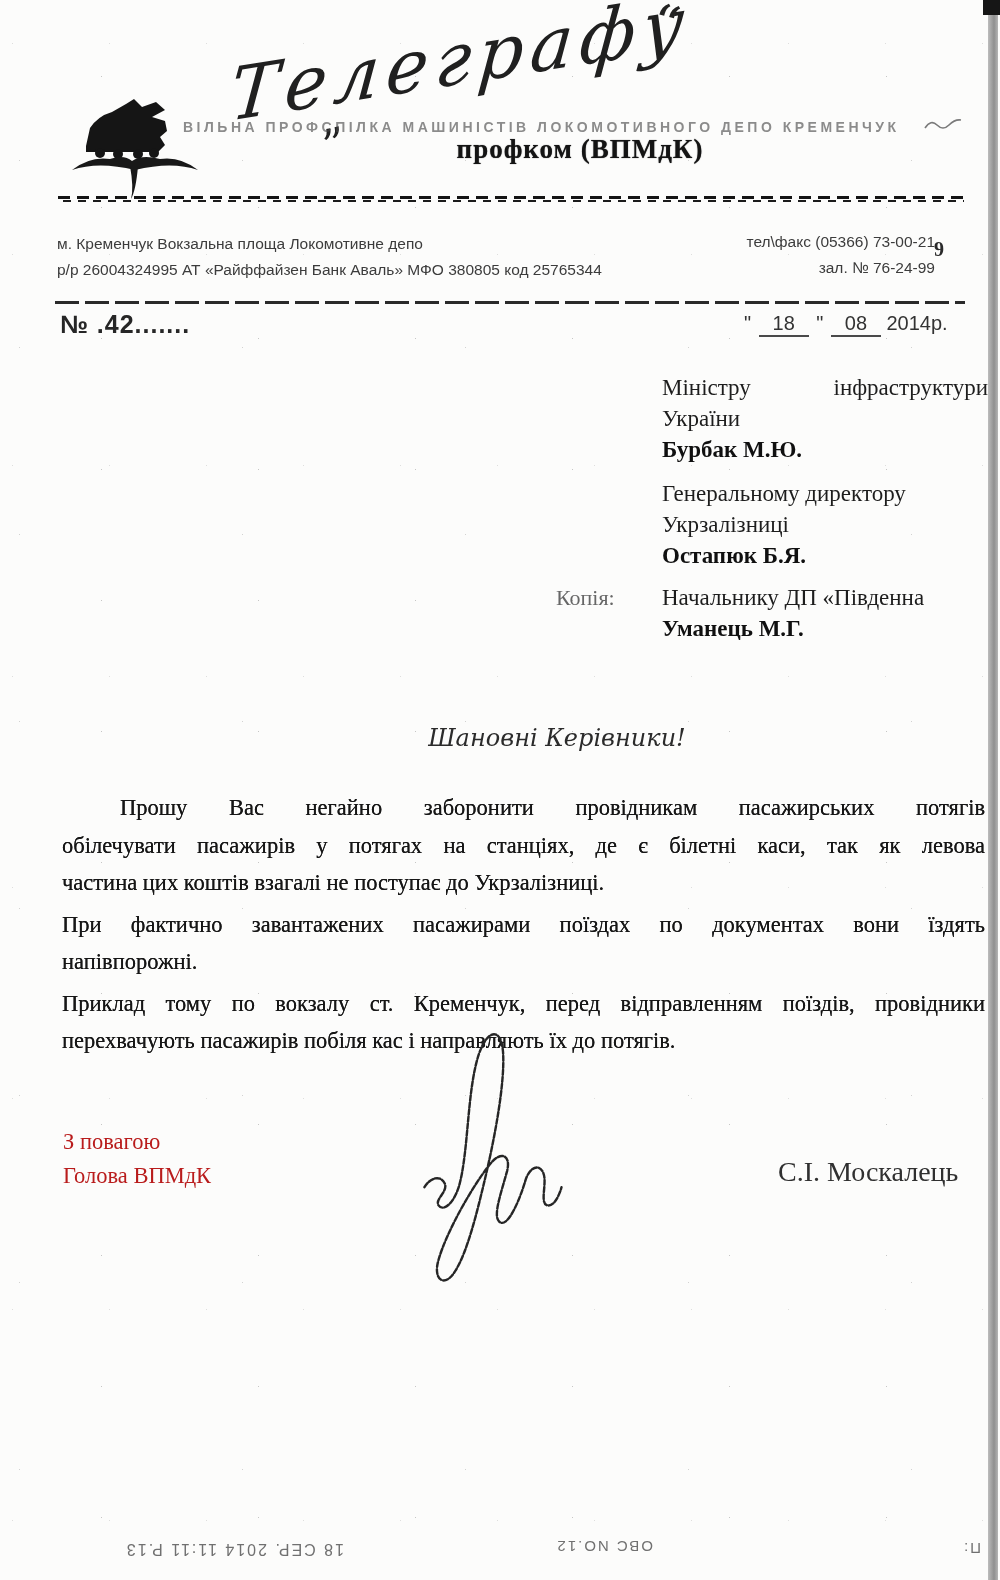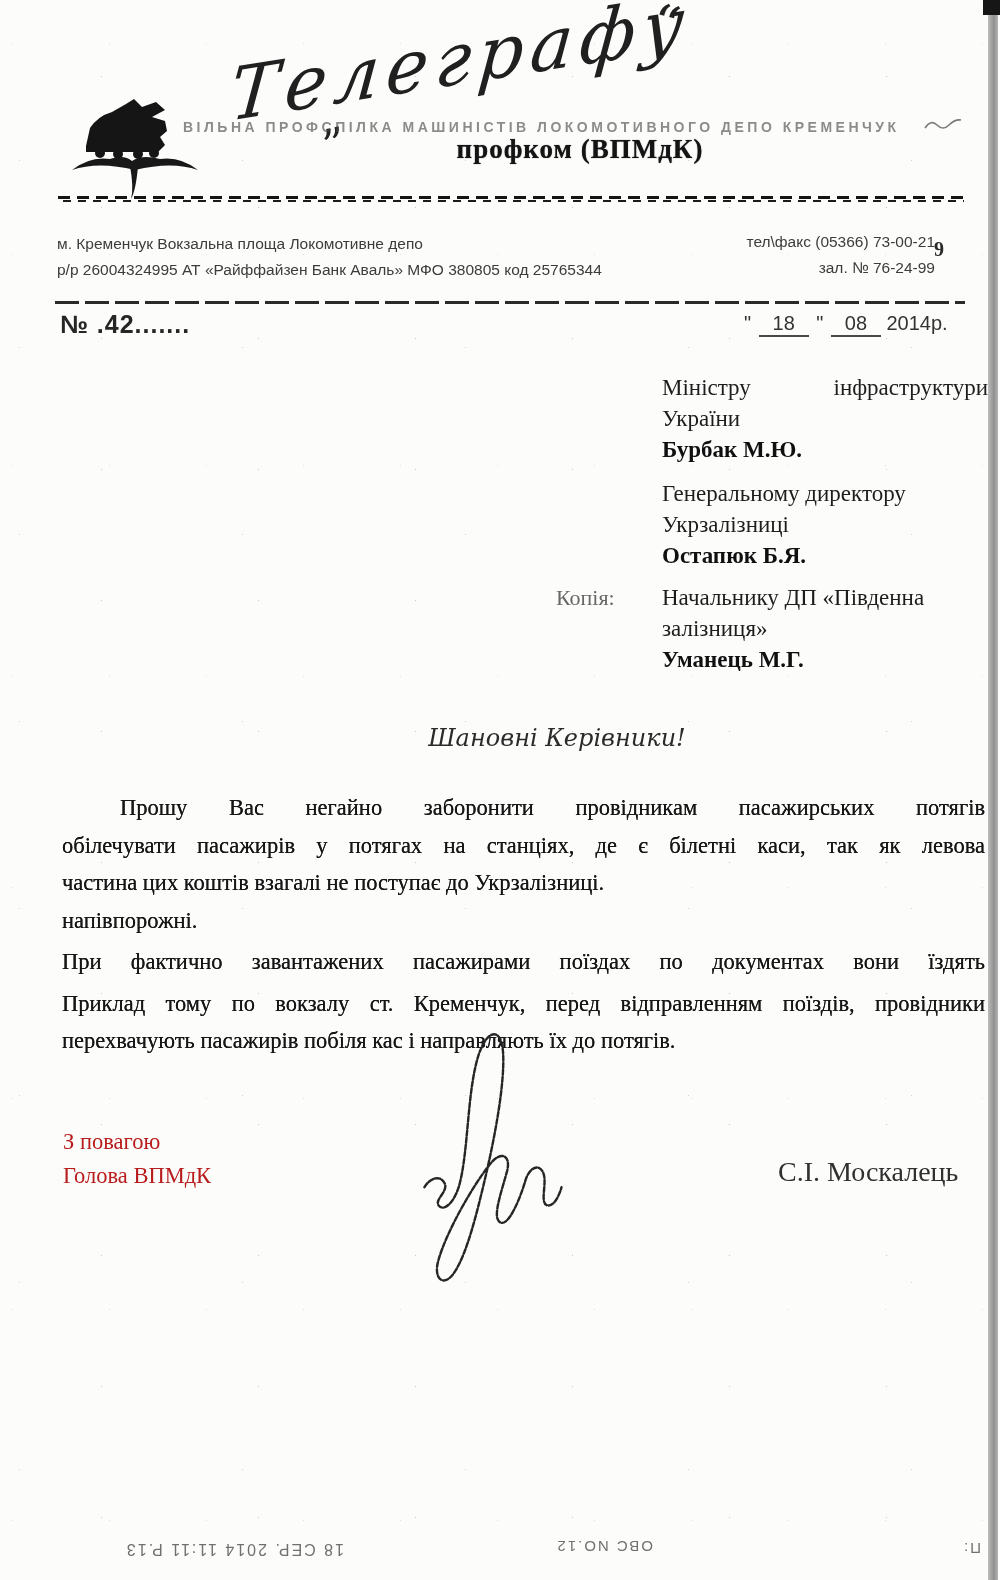--- a/index.html
+++ b/index.html
@@ -135,32 +135,31 @@
     <div class="name">Бурбак М.Ю.</div>
   </div>
   <div class="recip" style="top:478px;">
     <div>Генеральному директору</div>
     <div>Укрзалізниці</div>
     <div class="name">Остапюк Б.Я.</div>
   </div>
   <div class="copy-label">Копія:</div>
   <div class="recip" style="top:582px;">
     <div>Начальнику ДП «Південна</div>
-    <div>залізниця»</div>
     <div class="name">Уманець М.Г.</div>
   </div>
 
   <div class="salutation">Шановні Керівники!</div>
 
   <div class="body-text">
     <div class="bline indent">Прошу Вас негайно заборонити провідникам пасажирських потягів</div>
     <div class="bline">обілечувати пасажирів у потягах на станціях, де є білетні каси, так як левова</div>
     <div class="bline last">частина цих коштів взагалі не поступає до Укрзалізниці.</div>
+    <div class="bline pgap">При фактично завантажених пасажирами поїздах по документах вони їздять</div>
     <div class="bline last">напівпорожні.</div>
-    <div class="bline pgap">При фактично завантажених пасажирами поїздах по документах вони їздять</div>
     <div class="bline pgap">Приклад тому по вокзалу ст. Кременчук,  перед  відправленням поїздів, провідники</div>
     <div class="bline last">перехвачують пасажирів побіля кас і направляють їх до потягів.</div>
   </div>
 
   <div class="closing">
     <div>З повагою</div>
     <div>Голова ВПМдК</div>
   </div>
   <svg class="sig" viewBox="0 0 180 260">
     <path fill="none" stroke="#262626" stroke-width="2.4" stroke-linecap="round" stroke-dasharray="5 2" d="M18 158 c6 -10 16 -12 20 -4 c4 8 -10 16 -6 22 c4 6 14 0 20 -18

